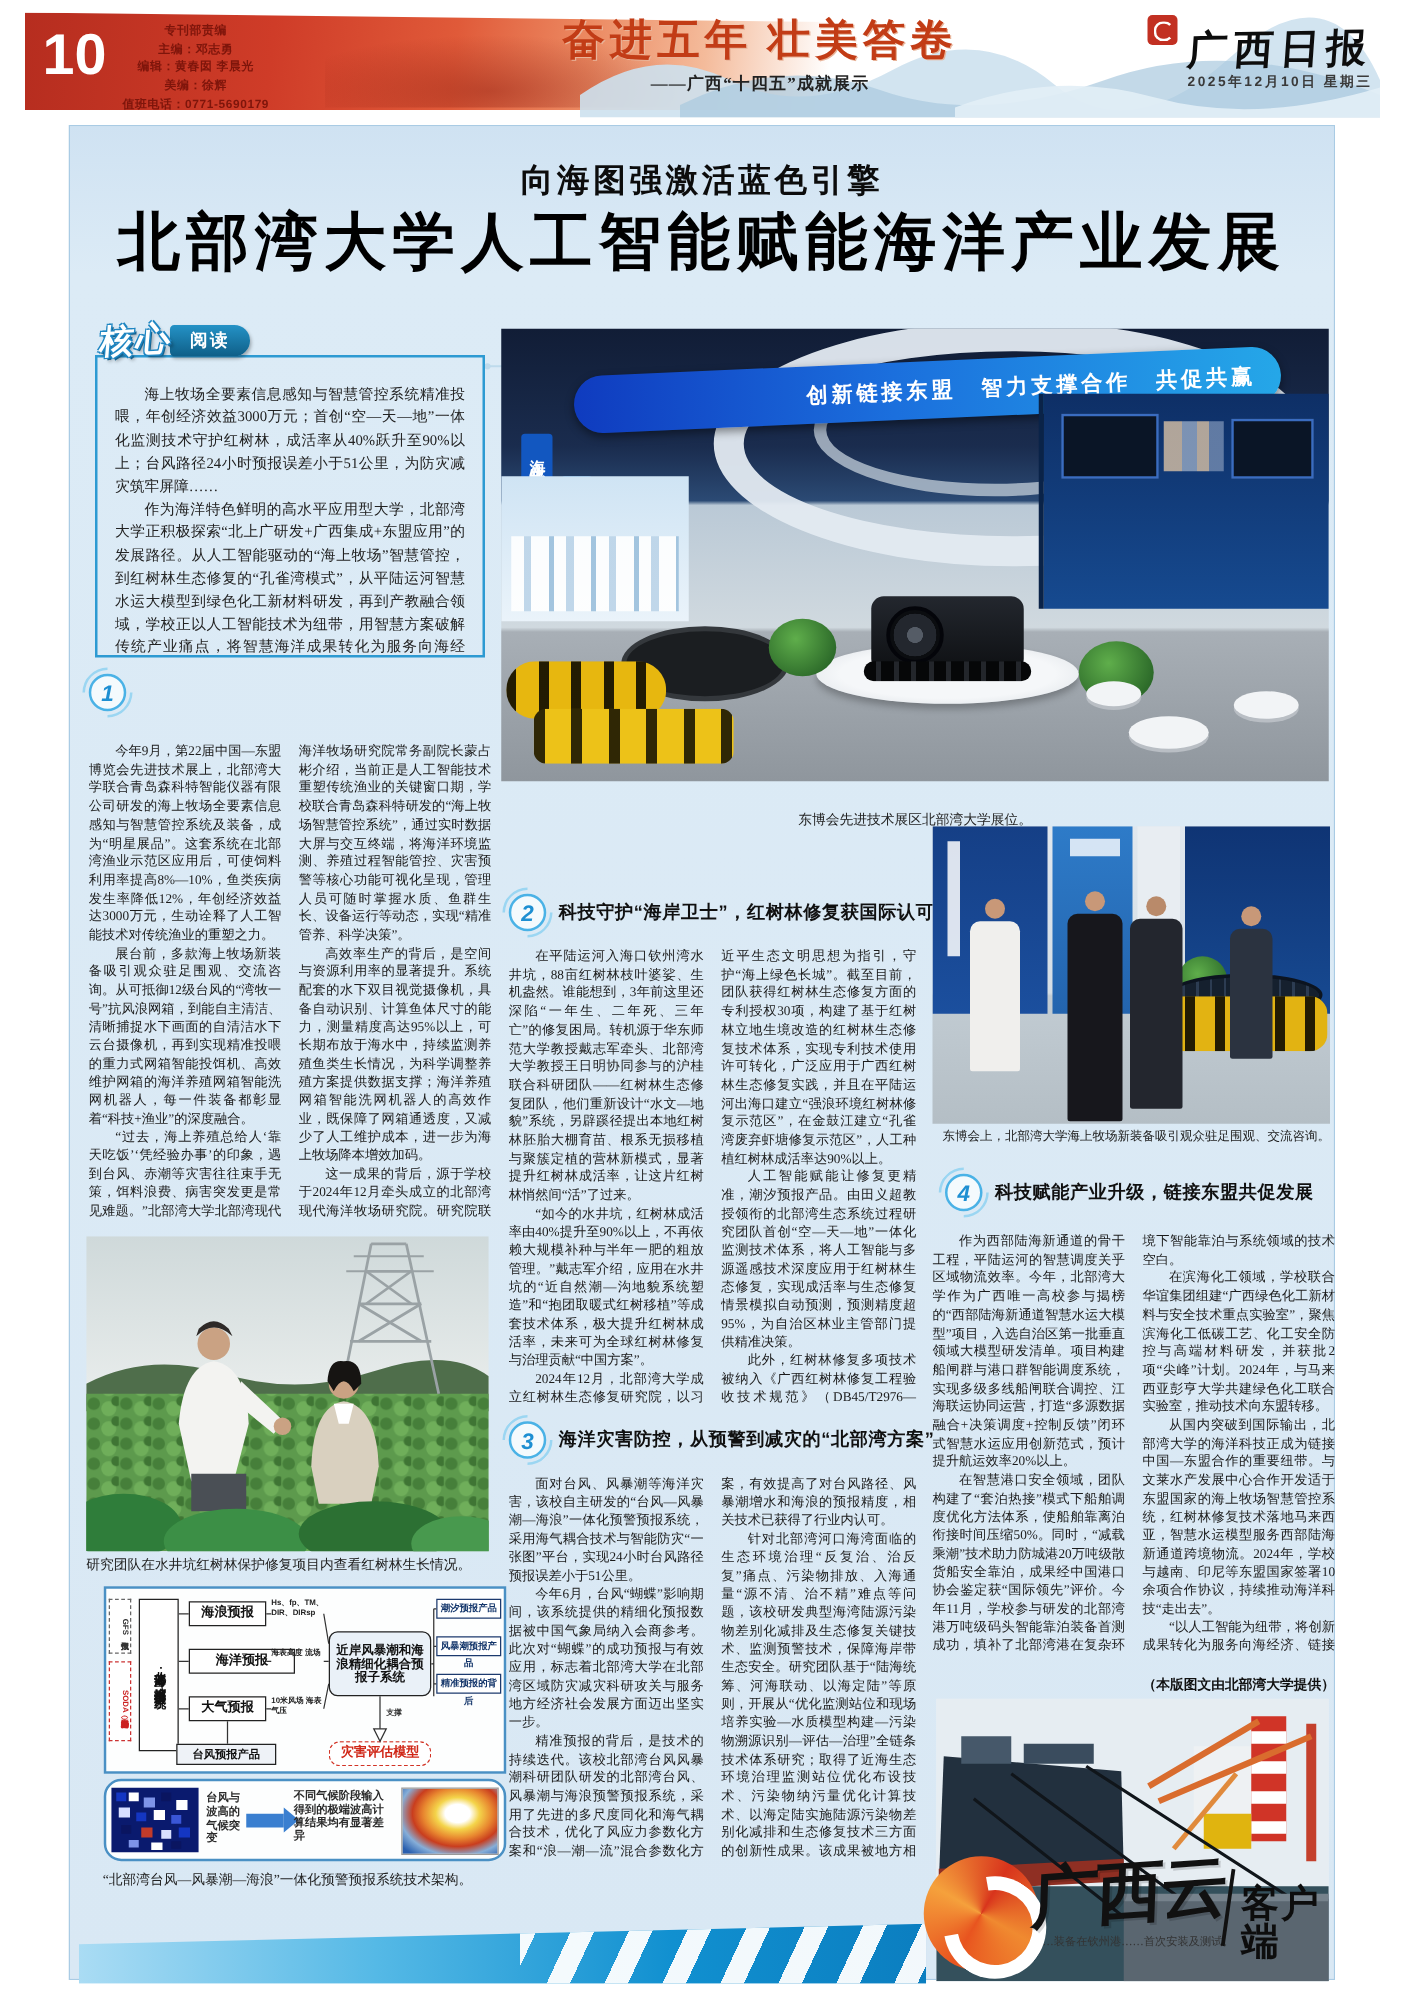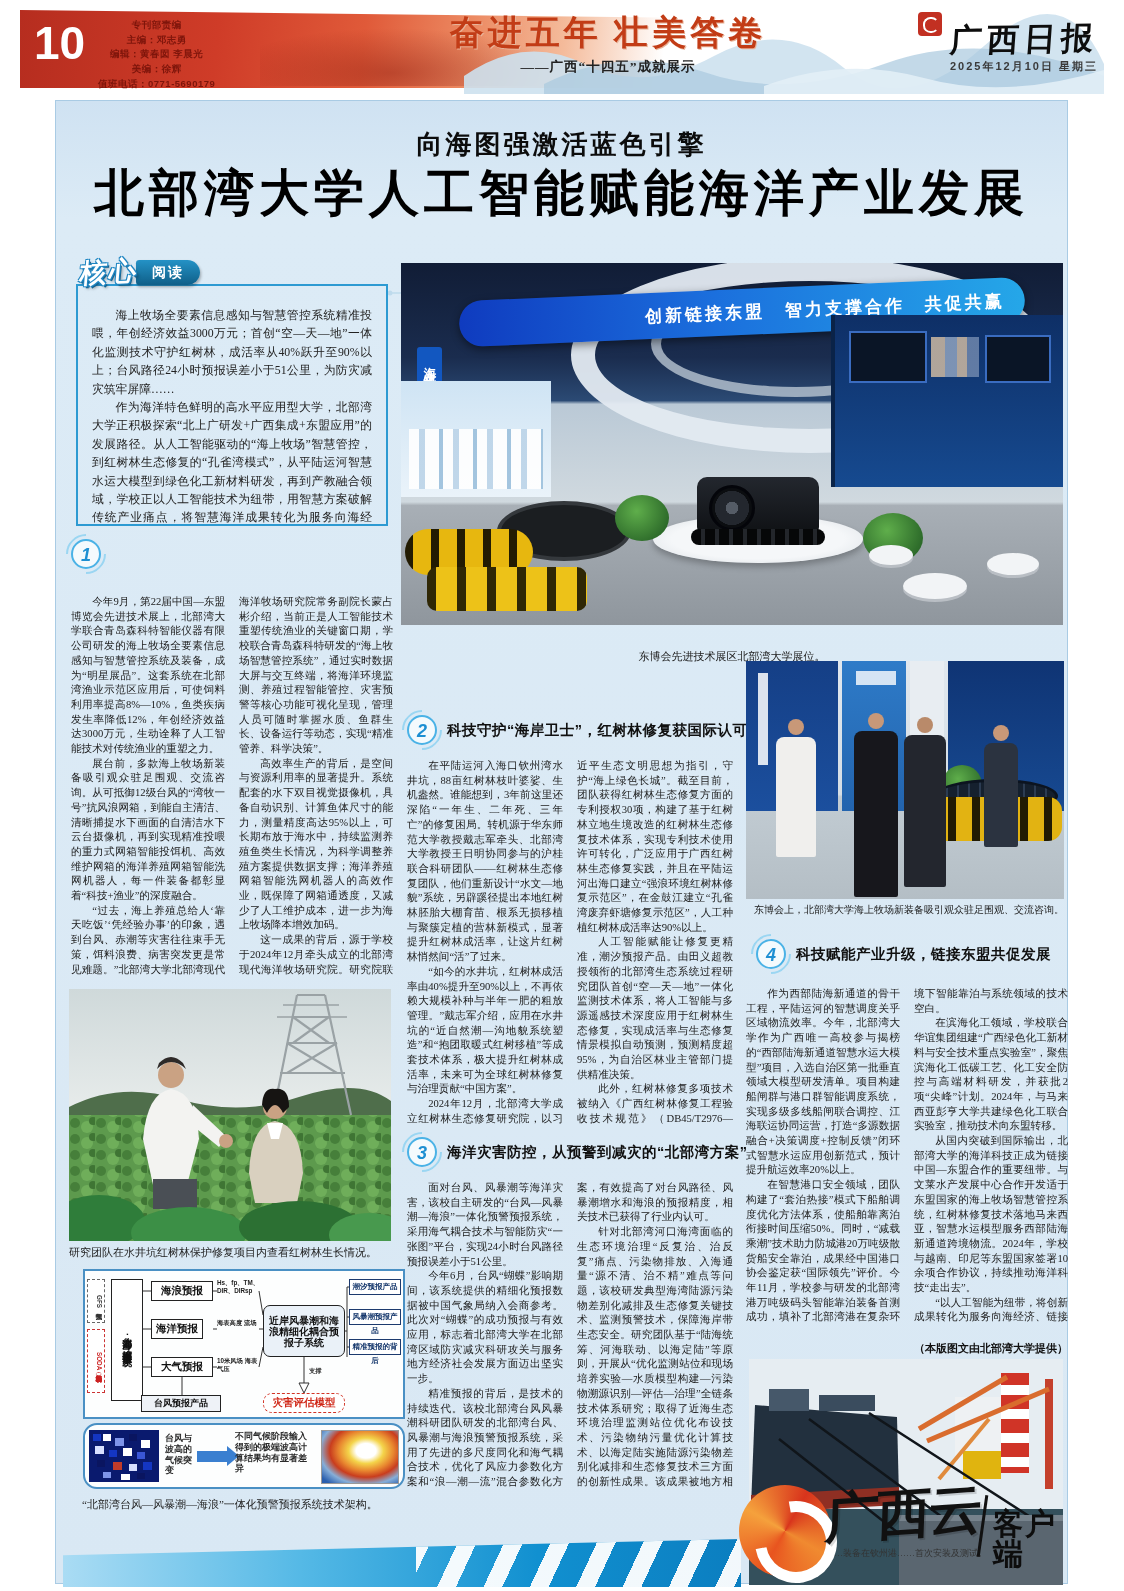--- a/index.html
+++ b/index.html
@@ -279,21 +279,21 @@
     </svg>
     <div class="cap abs" style="left:13px;top:1144px;width:322px;">研究团队在水井坑红树林保护修复项目内查看红树林生长情况。</div>
 
     <div id="diagram" class="abs">
       <div class="dg-flow">
         <div class="dsrc" style="left:2px;top:8px;height:44px;width:18px;">GFS大气预报</div>
         <div class="dsrc" style="left:2px;top:58px;height:64px;width:18px;border-color:#c33;color:#c22;">SODA再分析资料（海洋初始场）</div>
         <div class="vbox">北部湾海·气·浪耦合预报子系统</div>
         <div class="dbox" style="left:66px;top:10px;width:62px;height:20px;">海浪预报</div>
         <div class="dsmall" style="left:132px;top:8px;width:42px;">Hs、fp、TM、DIR、DIRsp</div>
-        <div class="dbox" style="left:66px;top:48px;width:52px;height:20px;">海洋预报</div>
+        <div class="dbox" style="left:66px;top:48px;width:85px;height:20px;">海洋预报</div>
         <div class="dsmall" style="left:132px;top:48px;width:42px;">海表高度 流场</div>
         <div class="dbox" style="left:66px;top:86px;width:62px;height:20px;">大气预报</div>
         <div class="dsmall" style="left:132px;top:86px;width:42px;">10米风场 海表气压</div>
         <div class="dbox" style="left:56px;top:124px;width:80px;height:17px;font-size:9px;background:#eef2f7;">台风预报产品</div>
         <div class="dbox" style="left:178px;top:34px;width:82px;height:52px;border-radius:7px;background:#eaf1f8;font-size:10px;padding:2px;">近岸风暴潮和海浪精细化耦合预报子系统</div>
         <div class="outbox" style="top:8px;">潮汐预报产品</div>
         <div class="outbox" style="top:38px;">风暴潮预报产品</div>
         <div class="outbox" style="top:68px;">精准预报的背后</div>
         <div class="dsmall" style="left:224px;top:96px;color:#333;">支撑</div>
         <div class="hazard">灾害评估模型</div>

